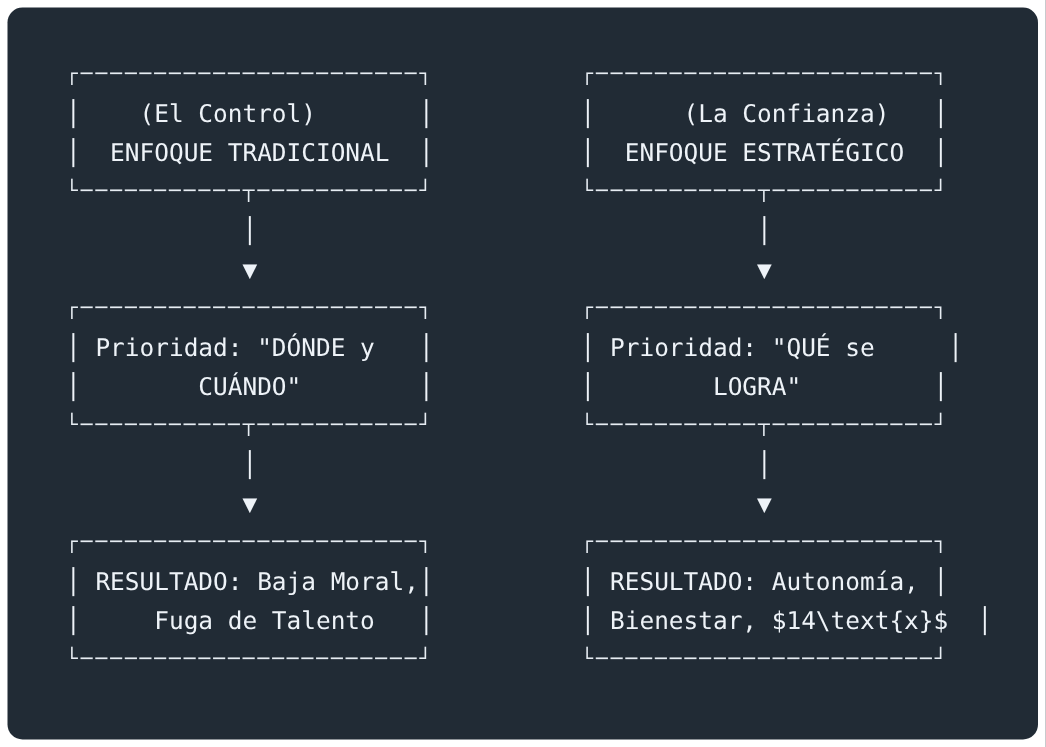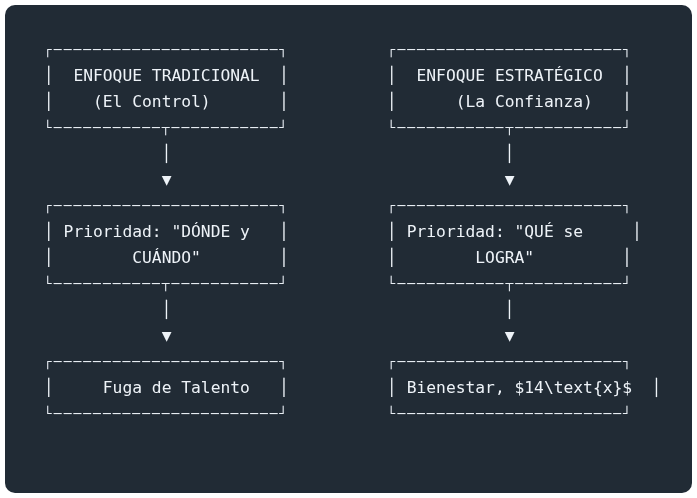--- a/index.html
+++ b/index.html
@@ -39,28 +39,29 @@
     letter-spacing: 1.99px;
     color: #e7edf3;
   }
 </style>
 </head>
 <body>
 
 <div class="panel">
   <div class="art">
     <div class="row border">┌───────────────────────┐          ┌───────────────────────┐</div>
+    <div class="row">│    (El Control)       │          │      (La Confianza)   │</div>
     <div class="row">│  ENFOQUE TRADICIONAL  │          │  ENFOQUE ESTRATÉGICO  │</div>
-    <div class="row">│    (El Control)       │          │      (La Confianza)   │</div>
     <div class="row border">└───────────┬───────────┘          └───────────┬───────────┘</div>
     <div class="row">            │                                  │</div>
     <div class="row">            ▼                                  ▼</div>
     <div class="row border">┌───────────────────────┐          ┌───────────────────────┐</div>
     <div class="row">│ Prioridad: "DÓNDE y   │          │ Prioridad: "QUÉ se     │</div>
     <div class="row">│        CUÁNDO"        │          │        LOGRA"         │</div>
     <div class="row border">└───────────┬───────────┘          └───────────┬───────────┘</div>
     <div class="row">            │                                  │</div>
     <div class="row">            ▼                                  ▼</div>
     <div class="row border">┌───────────────────────┐          ┌───────────────────────┐</div>
+    <div class="row">│ RESULTADO: Baja Moral,│          │ RESULTADO: Autonomía, │</div>
     <div class="row">│     Fuga de Talento   │          │ Bienestar, $14\text{x}$  │</div>
     <div class="row border">└───────────────────────┘          └───────────────────────┘</div>
   </div>
 </div>
 
 </body></html>

